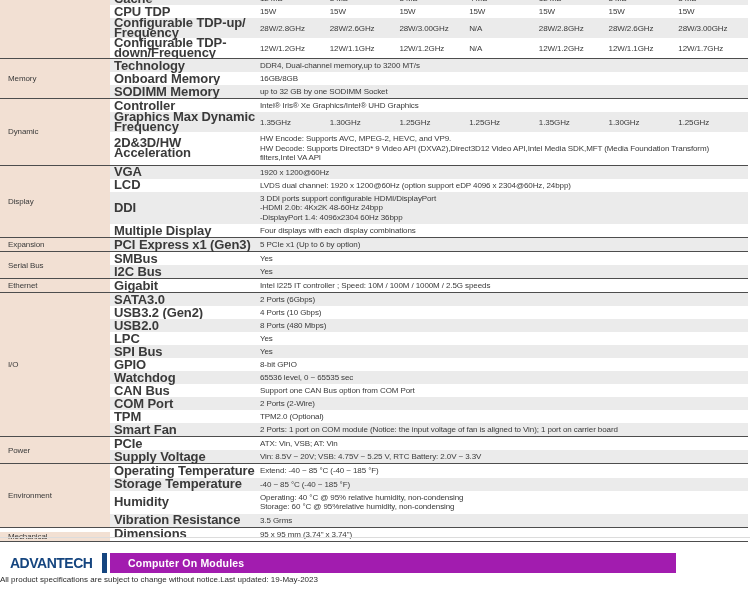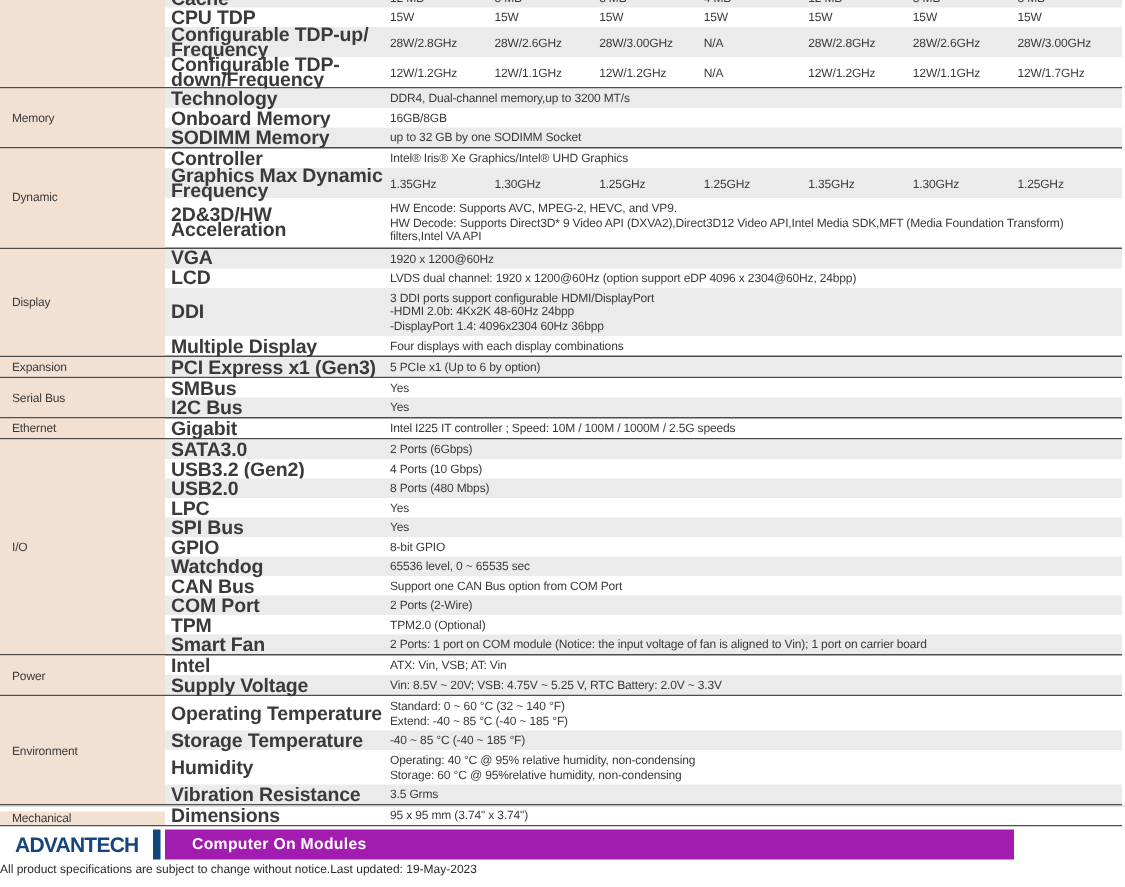--- a/index.html
+++ b/index.html
@@ -250,36 +250,35 @@
           <div class="row shaded">
             <div class="row-label">Smart Fan</div>
             <div class="row-value">2 Ports: 1 port on COM module (Notice: the input voltage of fan is aligned to Vin); 1 port on carrier board</div>
           </div>
         </div>
       </div>
       <div class="section">
         <div class="cat">Power</div>
         <div class="rows">
           <div class="row">
-            <div class="row-label">Intel</div>
+            <div class="row-label">PCIe</div>
             <div class="row-value">ATX: Vin, VSB; AT: Vin</div>
           </div>
           <div class="row shaded">
             <div class="row-label">Supply Voltage</div>
             <div class="row-value">Vin: 8.5V ~ 20V; VSB: 4.75V ~ 5.25 V, RTC Battery: 2.0V ~ 3.3V</div>
           </div>
         </div>
       </div>
       <div class="section">
         <div class="cat">Environment</div>
         <div class="rows">
           <div class="row">
             <div class="row-label">Operating Temperature</div>
             <div class="row-value mlines">
-              <div>Standard: 0 ~ 60 °C (32 ~ 140 °F)</div>
               <div>Extend: -40 ~ 85 °C (-40 ~ 185 °F)</div>
             </div>
           </div>
           <div class="row shaded">
             <div class="row-label">Storage Temperature</div>
             <div class="row-value">-40 ~ 85 °C (-40 ~ 185 °F)</div>
           </div>
           <div class="row">
             <div class="row-label">Humidity</div>
             <div class="row-value mlines">

